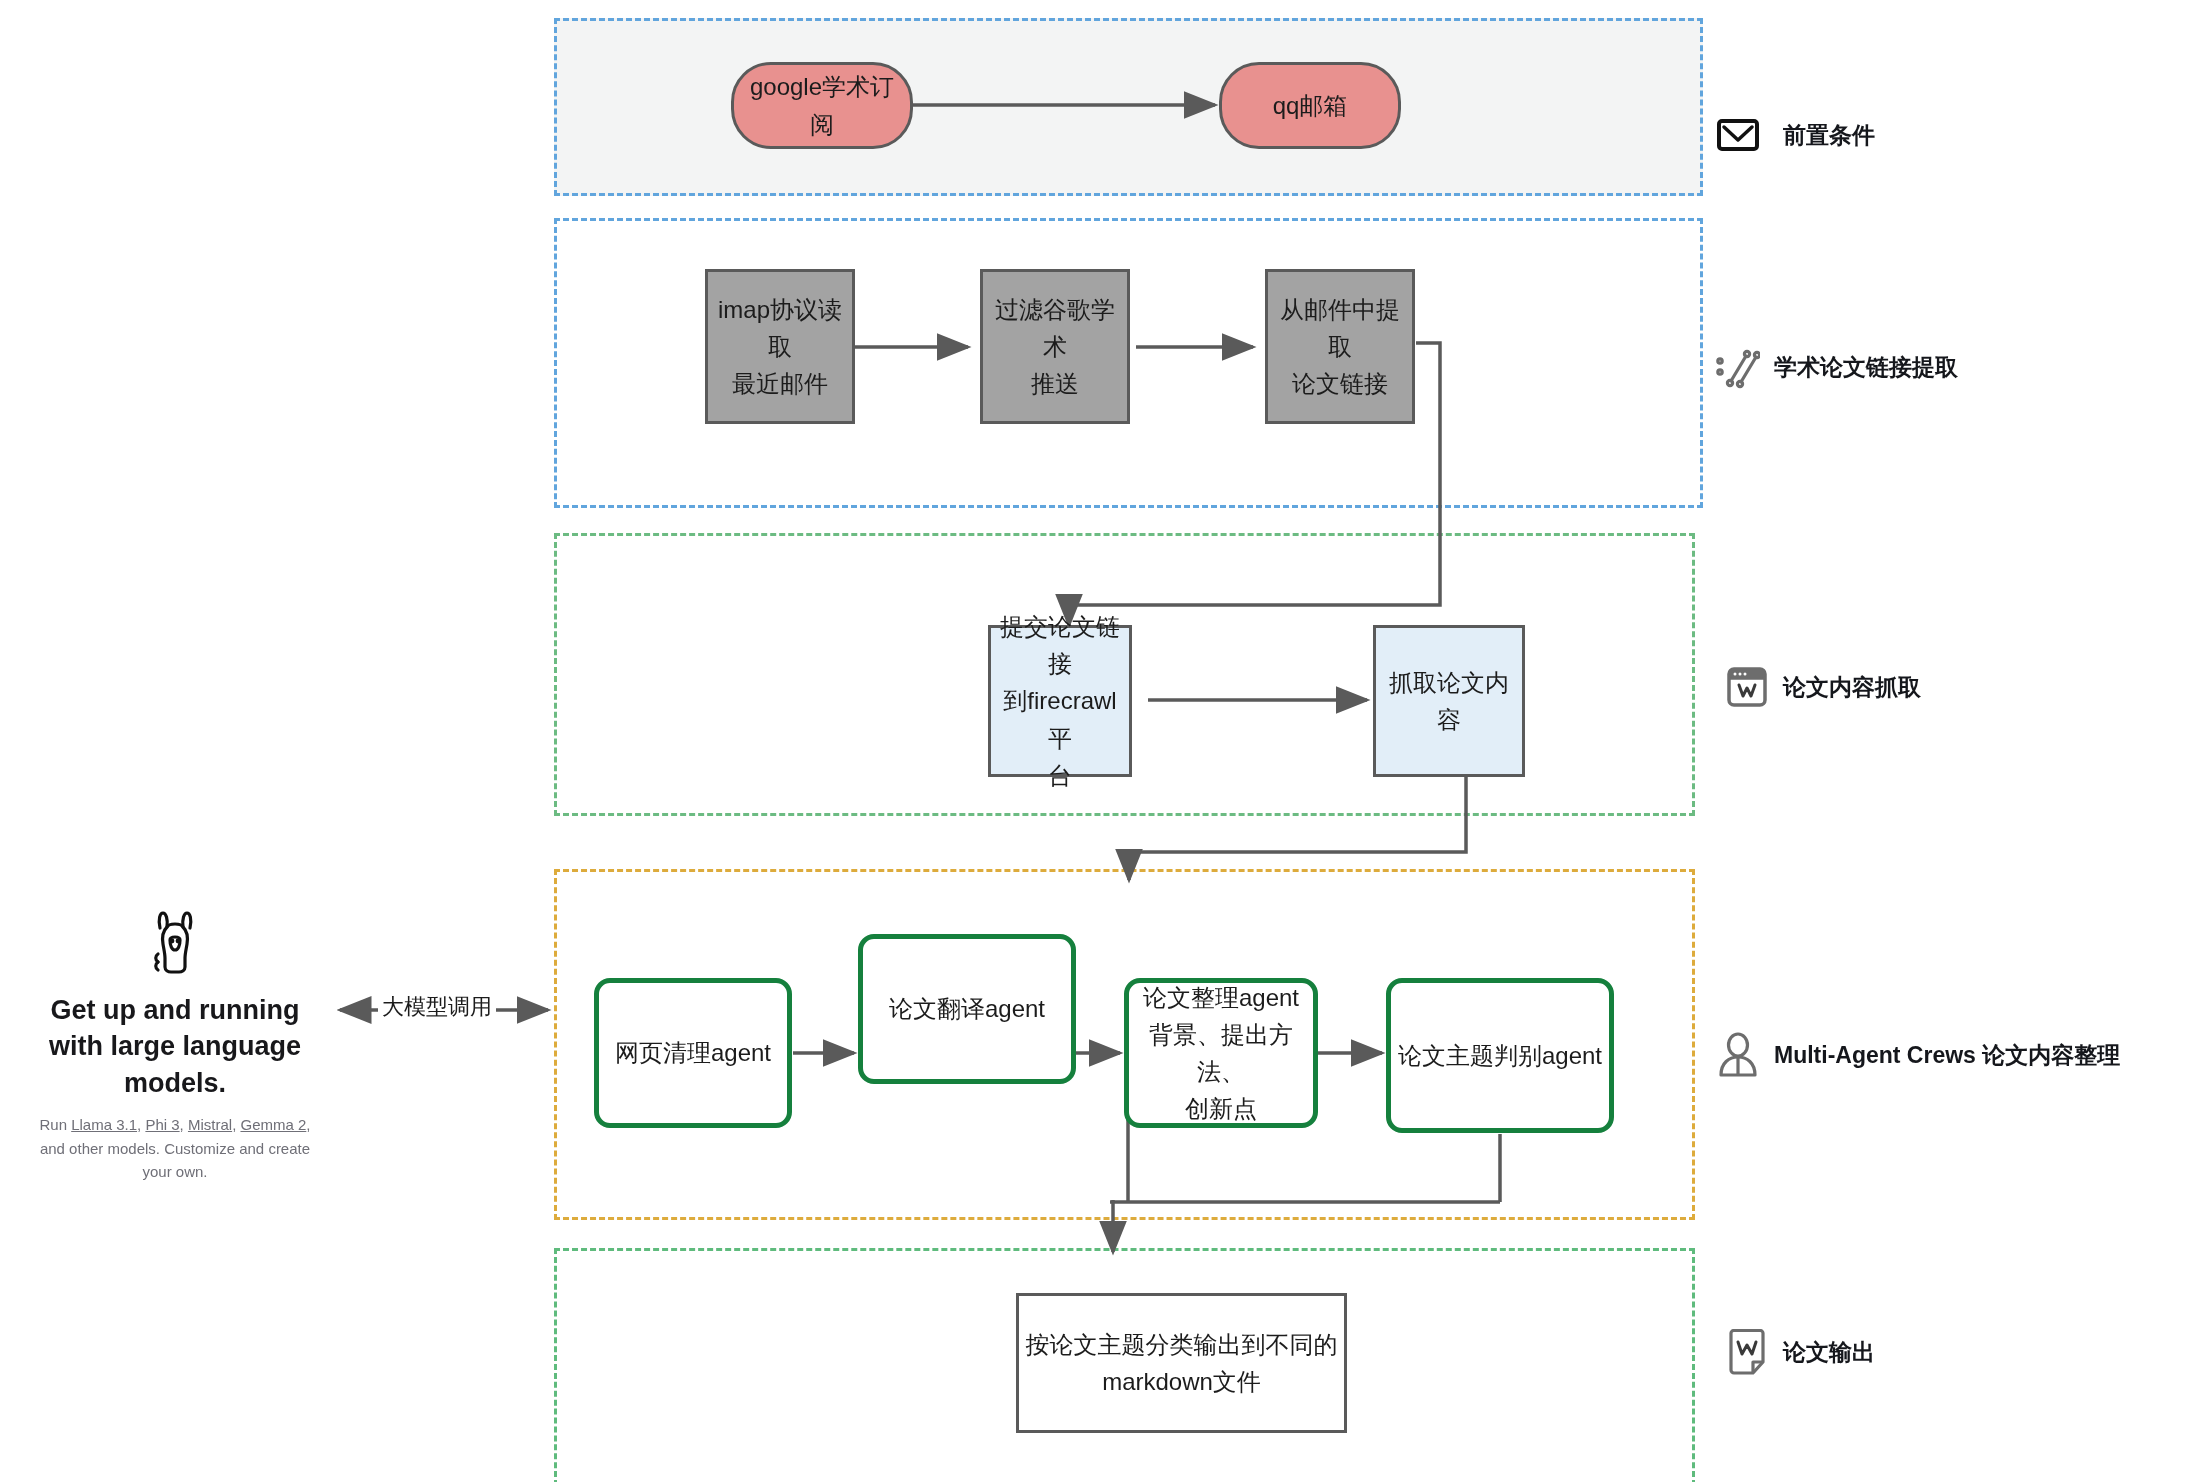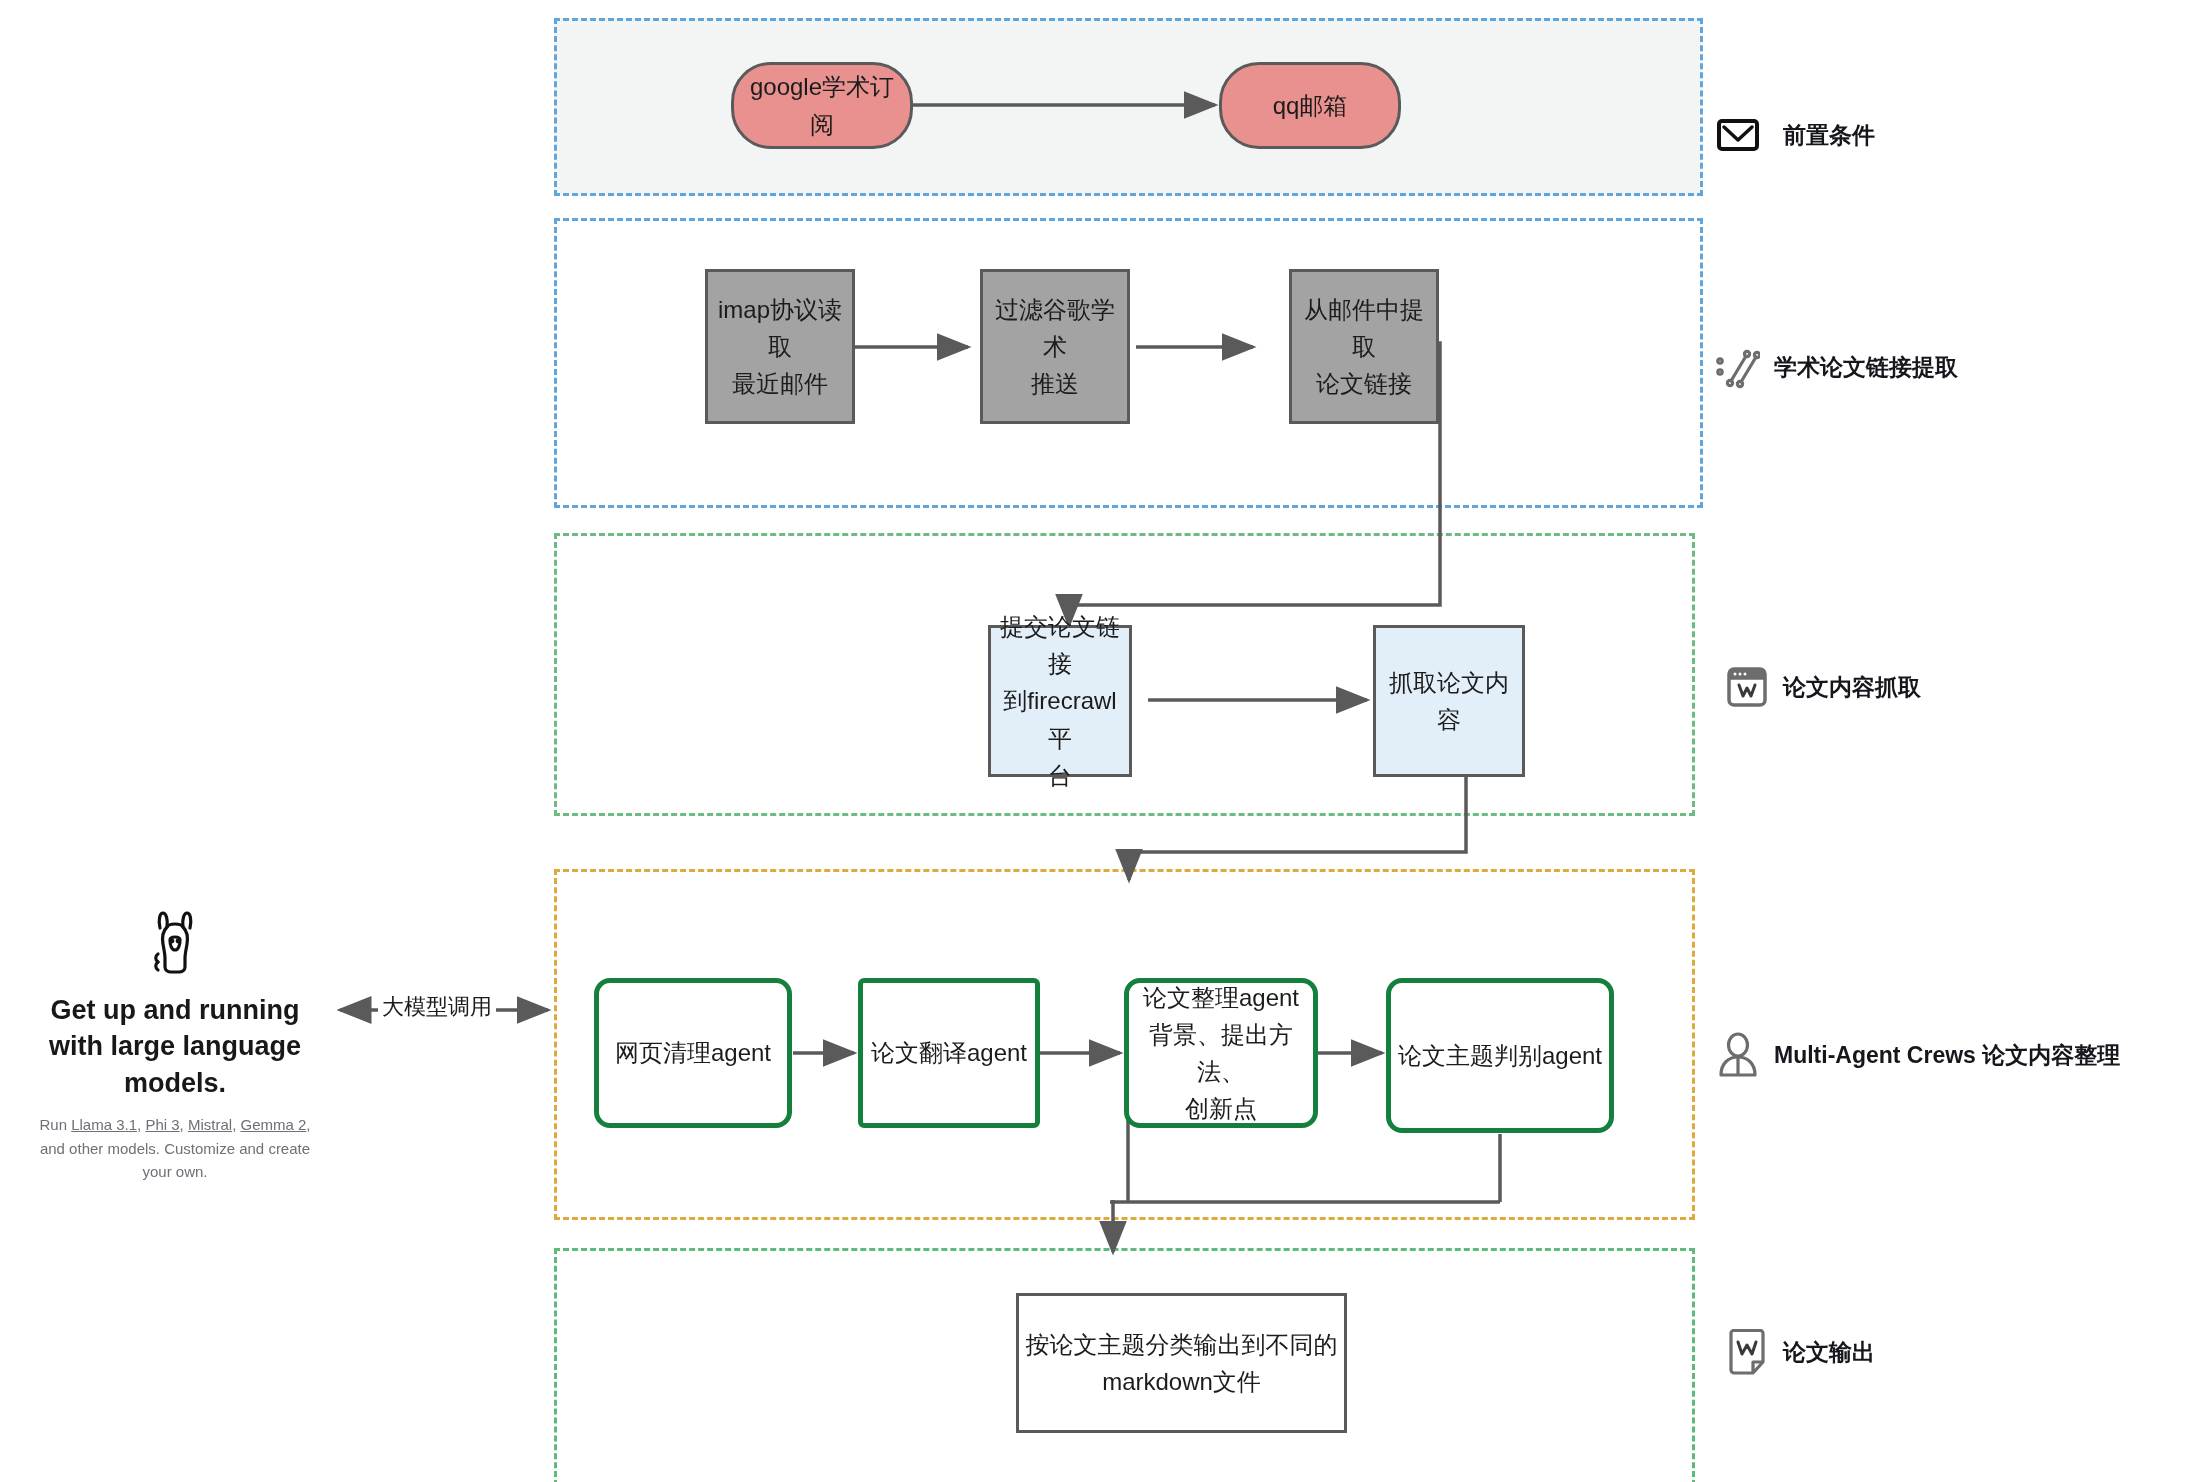--- a/index.html
+++ b/index.html
@@ -194,30 +194,30 @@
     </g>
   </svg>
 
   <div class="node node-pill" style="left:731px; top:62px; width:182px; height:87px;">google学术订阅</div>
   <div class="node node-pill" style="left:1219px; top:62px; width:182px; height:87px;">qq邮箱</div>
 
   <div class="node node-green" style="left:705px; top:269px; width:150px; height:155px;">imap协议读取
 最近邮件</div>
   <div class="node node-green" style="left:980px; top:269px; width:150px; height:155px;">过滤谷歌学术
 推送</div>
-  <div class="node node-green" style="left:1265px; top:269px; width:150px; height:155px;margin-left:24px;">从邮件中提取
+  <div class="node node-green" style="left:1265px; top:269px; width:150px; height:155px;">从邮件中提取
 论文链接</div>
 
   <div class="node node-blue" style="left:988px; top:625px; width:144px; height:152px;">提交论文链接
 到firecrawl平
 台</div>
   <div class="node node-blue" style="left:1373px; top:625px; width:152px; height:152px;">抓取论文内容</div>
 
   <div class="node node-round" style="left:594px; top:978px; width:198px; height:150px;">网页清理agent</div>
-  <div class="node node-round" style="left:858px; top:978px; width:182px; height:150px;border-radius:6px;">论文翻译agent</div>
+  <div class="node node-round" style="left:858px; top:934px; width:218px; height:150px;">论文翻译agent</div>
   <div class="node node-round" style="left:1124px; top:978px; width:194px; height:150px;">论文整理agent
 背景、提出方法、
 创新点</div>
   <div class="node node-round" style="left:1386px; top:978px; width:228px; height:155px;">论文主题判别agent</div>
 
   <div class="node node-plain" style="left:992px; top:1293px; width:331px; height:140px;">按论文主题分类输出到不同的
 markdown文件</div>
 
   <div class="arrow-label" style="left:378px; top:992px;">大模型调用</div>
 

